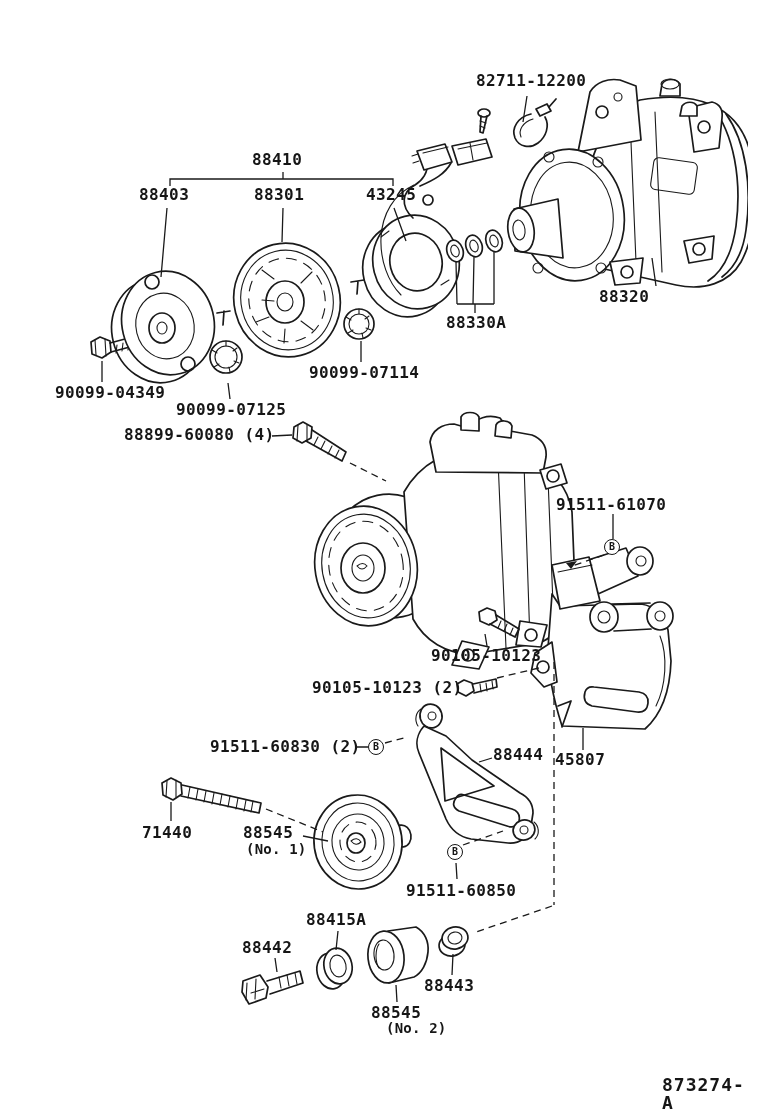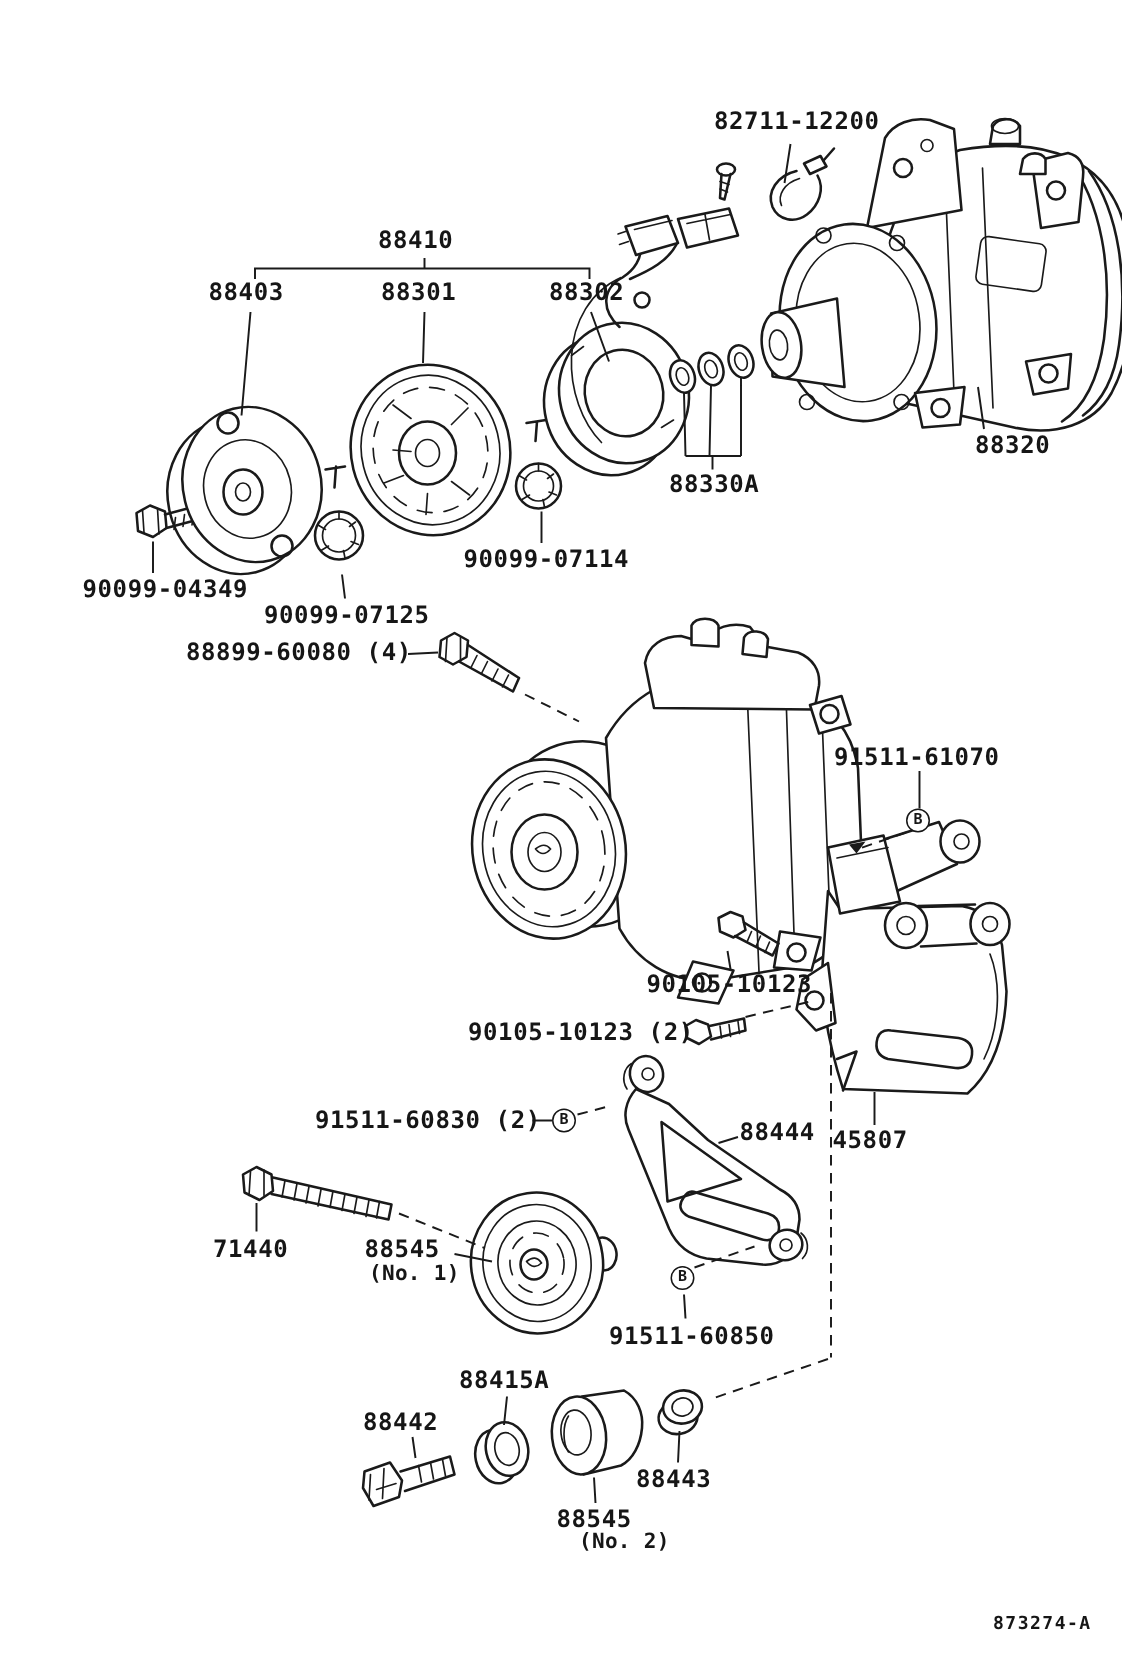--- a/index.html
+++ b/index.html
@@ -4,21 +4,21 @@
 <style>
   html,body{margin:0;padding:0;background:#ffffff;}
   #stage{position:relative;width:748px;height:1112px;background:#ffffff;overflow:hidden;
          font-family:"DejaVu Sans Mono","Liberation Mono",monospace;}
   #art{position:absolute;left:0;top:0;}
   .lbl{position:absolute;font-weight:700;font-size:16px;line-height:1;letter-spacing:.4px;
        color:#161616;white-space:nowrap;}
   .sub{font-size:14px;letter-spacing:.2px;}
   .bmark{position:absolute;width:14px;height:14px;border:1.6px solid #161616;border-radius:50%;
          font-weight:700;font-size:10px;line-height:14px;text-align:center;color:#161616;background:#fff;}
-  .code{position:absolute;font-weight:700;font-size:12px;line-height:1;letter-spacing:1px;color:#161616;}
+  .code{position:absolute;font-weight:700;font-size:18px;line-height:1;letter-spacing:1px;color:#161616;}
   
   .o{fill:none;stroke:#1a1a1a;stroke-width:1.7;stroke-linecap:round;stroke-linejoin:round;}
   .f{fill:#ffffff;stroke:#1a1a1a;stroke-width:1.7;stroke-linejoin:round;stroke-linecap:round;}
   .t{fill:none;stroke:#1a1a1a;stroke-width:1.1;stroke-linecap:round;}
   .ld{fill:none;stroke:#1a1a1a;stroke-width:1.3;}
   .dsh{fill:none;stroke:#1a1a1a;stroke-width:1.3;stroke-dasharray:7 5;}
   .gd{stroke-dasharray:10 8;}
 </style>
 </head>
 <body>
@@ -270,22 +270,22 @@
       M554,662 L554,905
       M552,906 L473,933"></path>
     <path d="M566,563 l11,-2 -6,8 z" fill="#1a1a1a" stroke="none"></path>
   </g>
 </svg>
 
   <div class="lbl" style="left:476px;top:73px">82711-12200</div>
   <div class="lbl" style="left:252px;top:152px">88410</div>
   <div class="lbl" style="left:139px;top:187px">88403</div>
   <div class="lbl" style="left:254px;top:187px">88301</div>
-  <div class="lbl" style="left:366px;top:187px">88302</div>
-  <div class="lbl" style="left:650px;top:289px">88320</div>
+  <div class="lbl" style="left:366px;top:187px">43245</div>
+  <div class="lbl" style="left:599px;top:289px">88320</div>
   <div class="lbl" style="left:446px;top:315px">88330A</div>
   <div class="lbl" style="left:309px;top:365px">90099-07114</div>
   <div class="lbl" style="left:55px;top:385px">90099-04349</div>
   <div class="lbl" style="left:176px;top:402px">90099-07125</div>
   <div class="lbl" style="left:124px;top:427px">88899-60080 (4)</div>
   <div class="lbl" style="left:556px;top:497px">91511-61070</div>
   <div class="lbl" style="left:431px;top:648px">90105-10123</div>
   <div class="lbl" style="left:312px;top:680px">90105-10123 (2)</div>
   <div class="lbl" style="left:210px;top:739px">91511-60830 (2)</div>
   <div class="lbl" style="left:493px;top:747px">88444</div>

